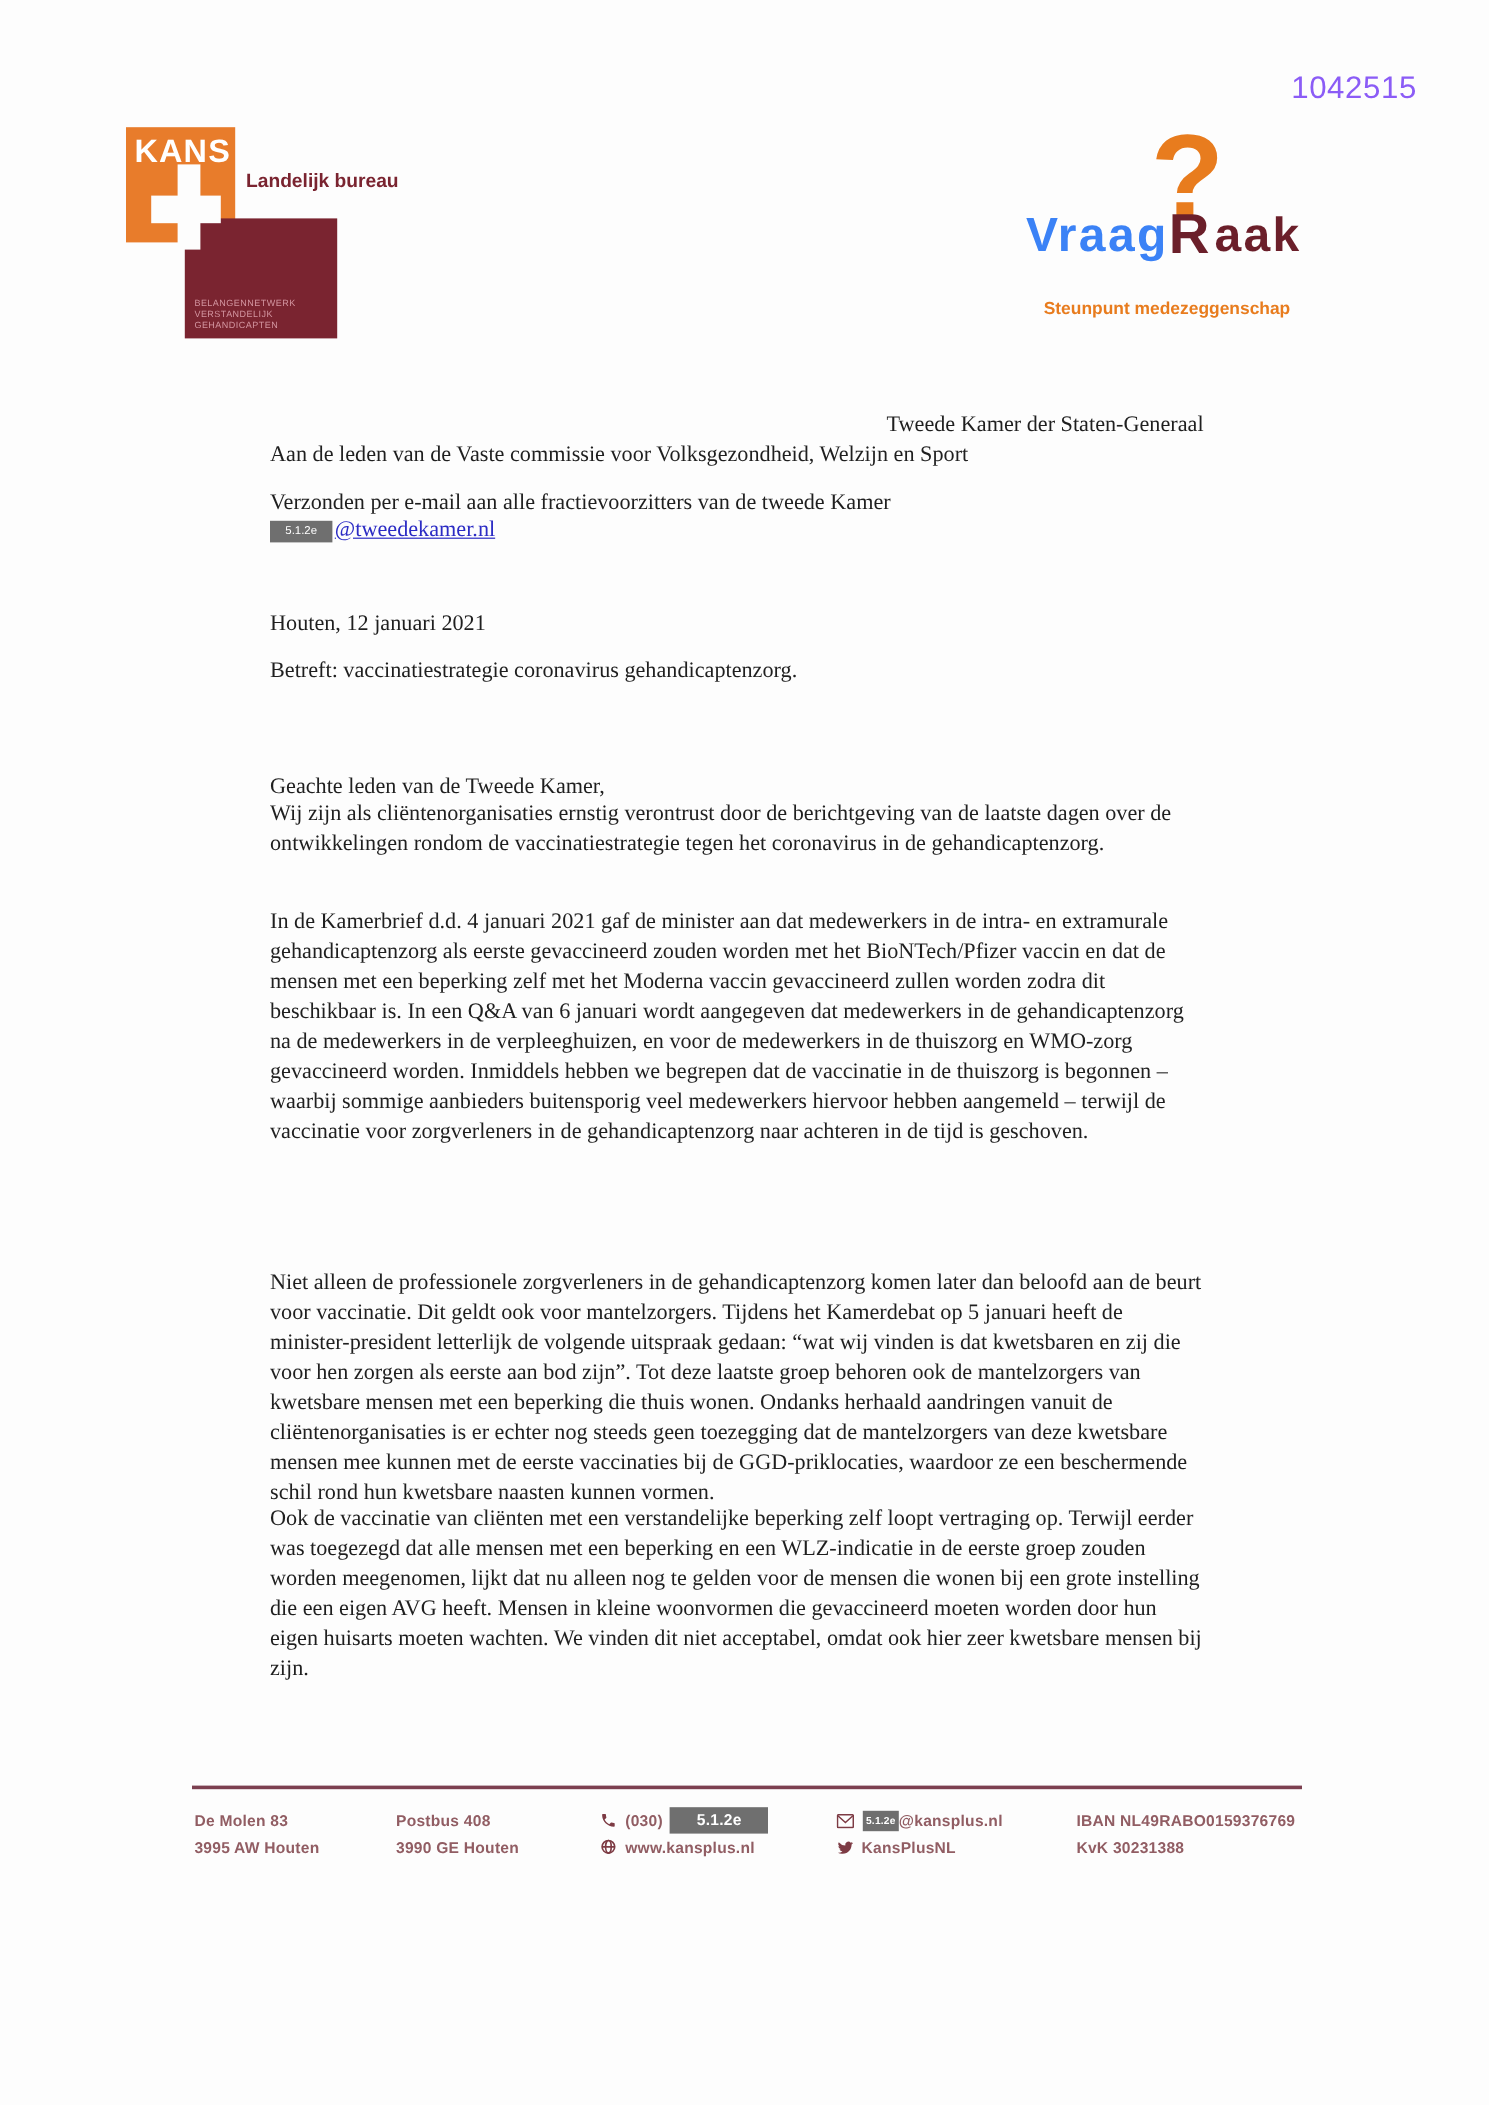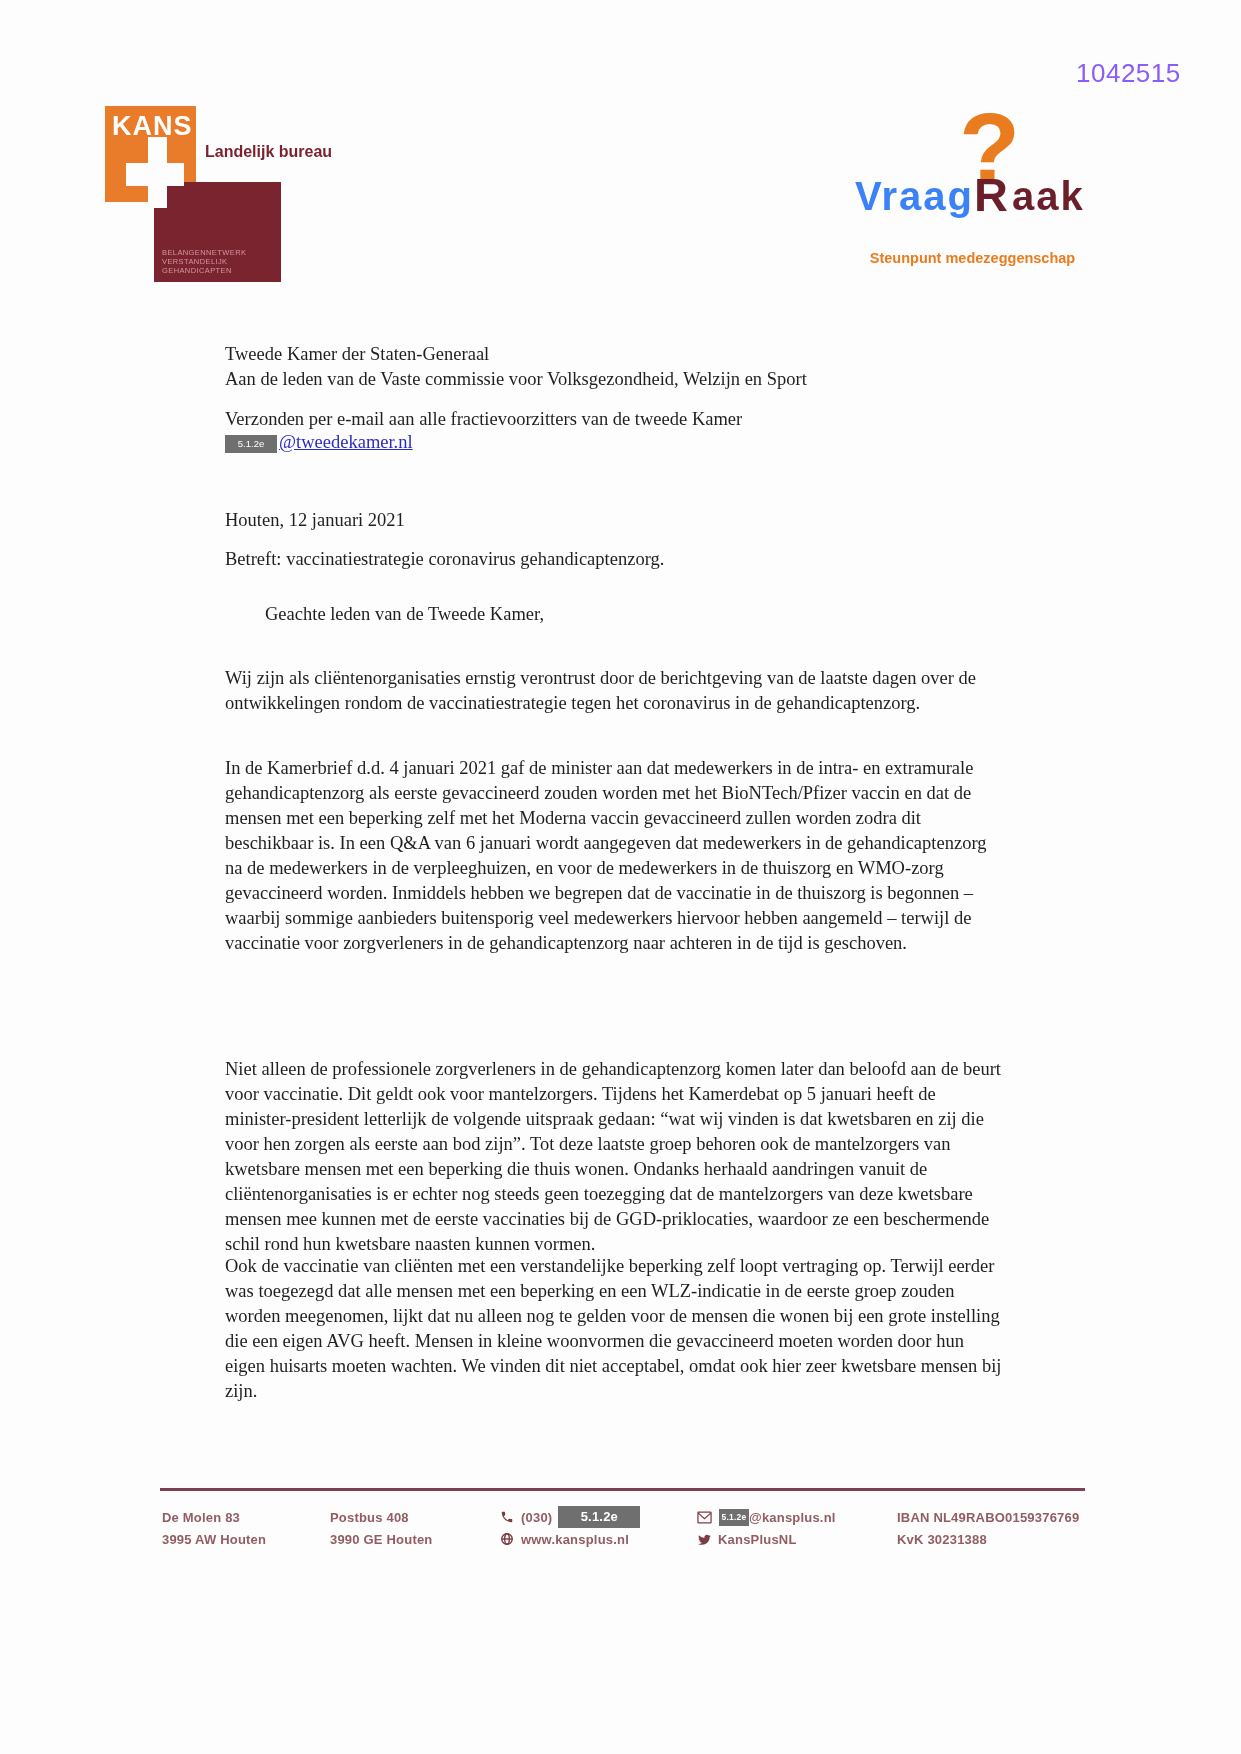--- a/index.html
+++ b/index.html
@@ -54,27 +54,27 @@
   }
   .vr-vraag{position:absolute;left:0;top:62px;font-size:40px;font-weight:bold;color:#3b82f6;letter-spacing:2px;}
   .vr-r{position:absolute;left:119px;top:55px;font-size:47px;font-weight:bold;color:#6b1f2a;}
   .vr-aak{position:absolute;left:157px;top:62px;font-size:40px;font-weight:bold;color:#6b1f2a;letter-spacing:2px;}
   .vr-sub{
     position:absolute;left:0;top:138px;width:235px;text-align:center;
     font-size:14.5px;font-weight:bold;color:#e87c1e;
   }
   
   .tline{position:absolute;left:225px;width:778px;font-size:18.5px;line-height:25px;margin:0;}
-  .l1{top:342px;}
+  .l1{top:342px;text-align:right;}
   .l2{top:367px;}
   .l3{top:407px;}
   .lmail{top:430px;}
   .ldate{top:508px;}
   .lsubj{top:547px;}
-  .lsal{top:602px;margin-left:40px;}
+  .lsal{top:644px;}
   .p1{top:666px;}
   .p2{top:756px;}
   .p3{top:1021px;margin-top:36px;}
   .p4{top:1254px;}
   .redact-big{
     display:inline-block;vertical-align:middle;
     min-width:52px;height:18px;line-height:18px;
     background:#6f6f6f;color:#fff;text-align:center;
     font-family:"Liberation Sans", sans-serif;font-size:9.5px;
     margin-right:2px;

